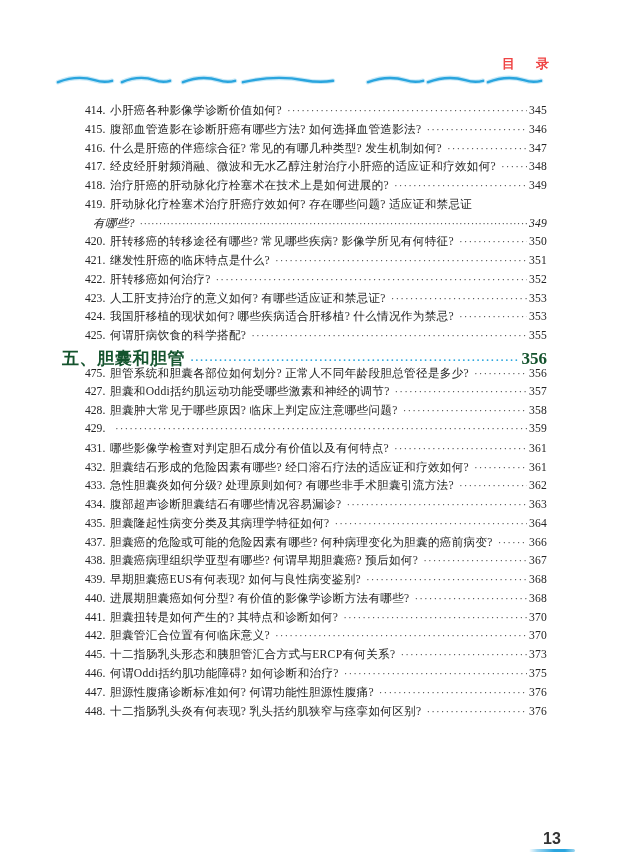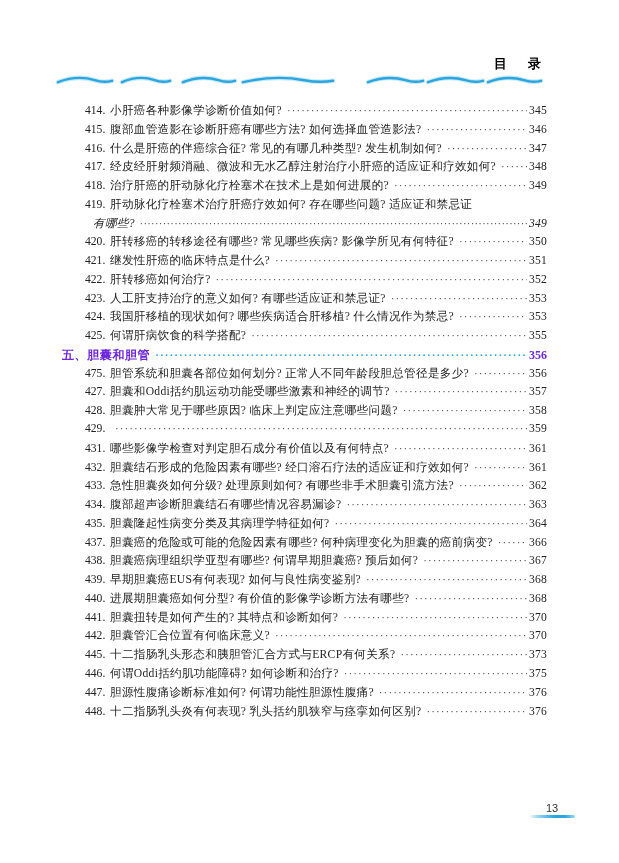--- a/index.html
+++ b/index.html
@@ -4,23 +4,23 @@
 <style>
   html,body{margin:0;padding:0;}
   body{
     width:619px;height:863px;position:relative;overflow:hidden;
     background:#ffffff;
     font-family:"Liberation Serif","DejaVu Serif",serif;
     color:#232323;
   }
   
   .header-title{
-    position:absolute;top:55px;left:0;right:74px;
+    position:absolute;top:55px;left:0;right:66px;
     text-align:right;font-size:13px;font-weight:bold;
-    letter-spacing:4px;color:#000000;
+    letter-spacing:4px;color:#ef4444;
   }
   .wave{position:absolute;left:55px;top:74px;width:492px;height:14px;}
   .wave .glow{fill:none;stroke:#a9dcf3;stroke-width:4.6;stroke-linecap:round;opacity:.65;}
   .wave .core{fill:none;stroke:#2aa5de;stroke-width:2.4;stroke-linecap:round;}
   
   .toc{position:absolute;left:62px;right:72px;top:103px;}
   .row{
     display:flex;align-items:baseline;
     height:18.78px;padding-left:23px;
     font-size:11.6px;letter-spacing:.3px;white-space:nowrap;
@@ -30,28 +30,28 @@
   .row .leader{
     flex:1 1 auto;overflow:hidden;white-space:nowrap;min-width:6px;
     margin-left:5px;margin-right:2px;color:#3f3f3f;
   }
   .row .leader::after{
     content:"········································································································································";
     letter-spacing:1.1px;font-size:11px;
   }
   .row .pg{flex:none;letter-spacing:.2px;}
   .row.cont{padding-left:31px;font-style:italic;}
-  .row.section{padding-left:0;font-weight:bold;font-size:12px;color:#6d28d9;letter-spacing:.6px;}
+  .row.section{padding-left:0;font-weight:bold;font-size:17px;color:#14532d;letter-spacing:.6px;}
   .row.section .leader{color:#29a6de;}
   .row.section .pg{letter-spacing:0;}
   
   .folio{position:absolute;top:802px;left:529px;width:46px;text-align:center;}
   .folio .folio-num{
     font-family:"Liberation Sans","DejaVu Sans",sans-serif;
-    font-size:11px;font-weight:normal;color:#333;display:block;
+    font-size:16px;font-weight:bold;color:#333;display:block;margin-top:28px;
   }
   .folio .folio-line{
     height:3.2px;margin-top:1px;border-radius:2px;
     background:linear-gradient(90deg,rgba(169,220,243,0) 0%,#9ed7f2 18%,#2aa5de 55%,#2aa5de 78%,#9fd8f0 100%);
   }
 </style>
 </head>
 <body>
 
 <div class="header-title">目　录</div>

